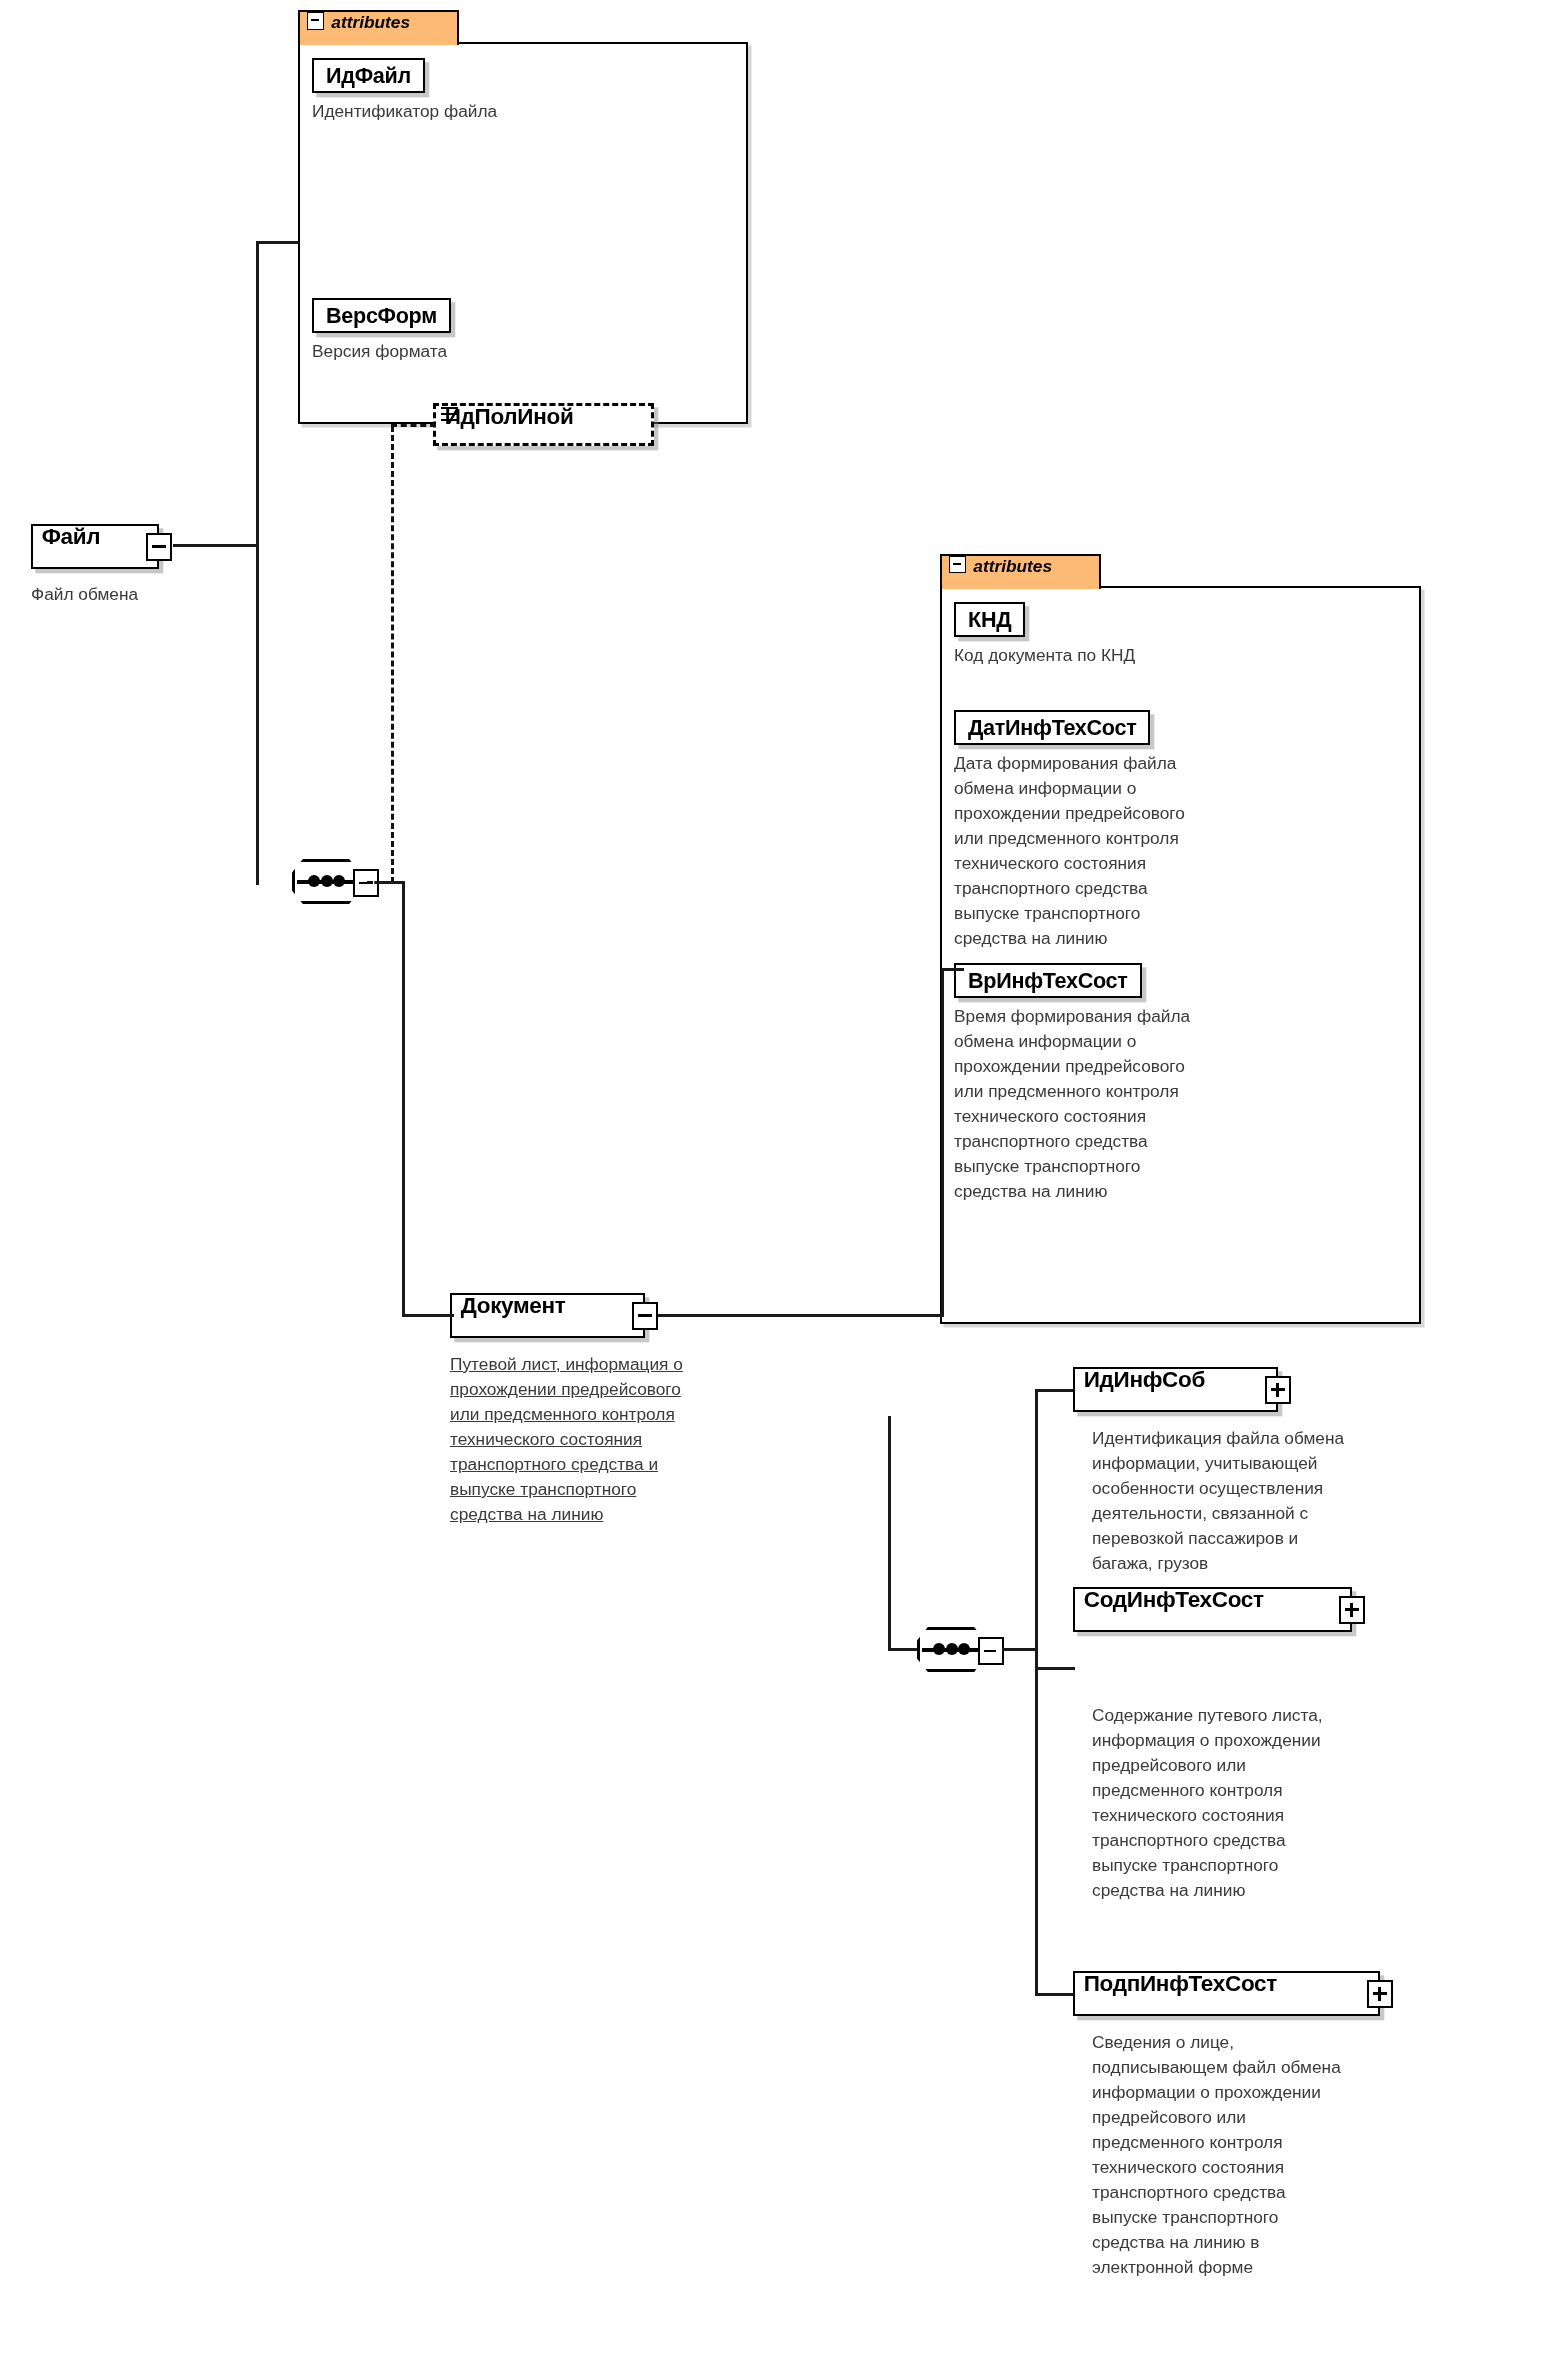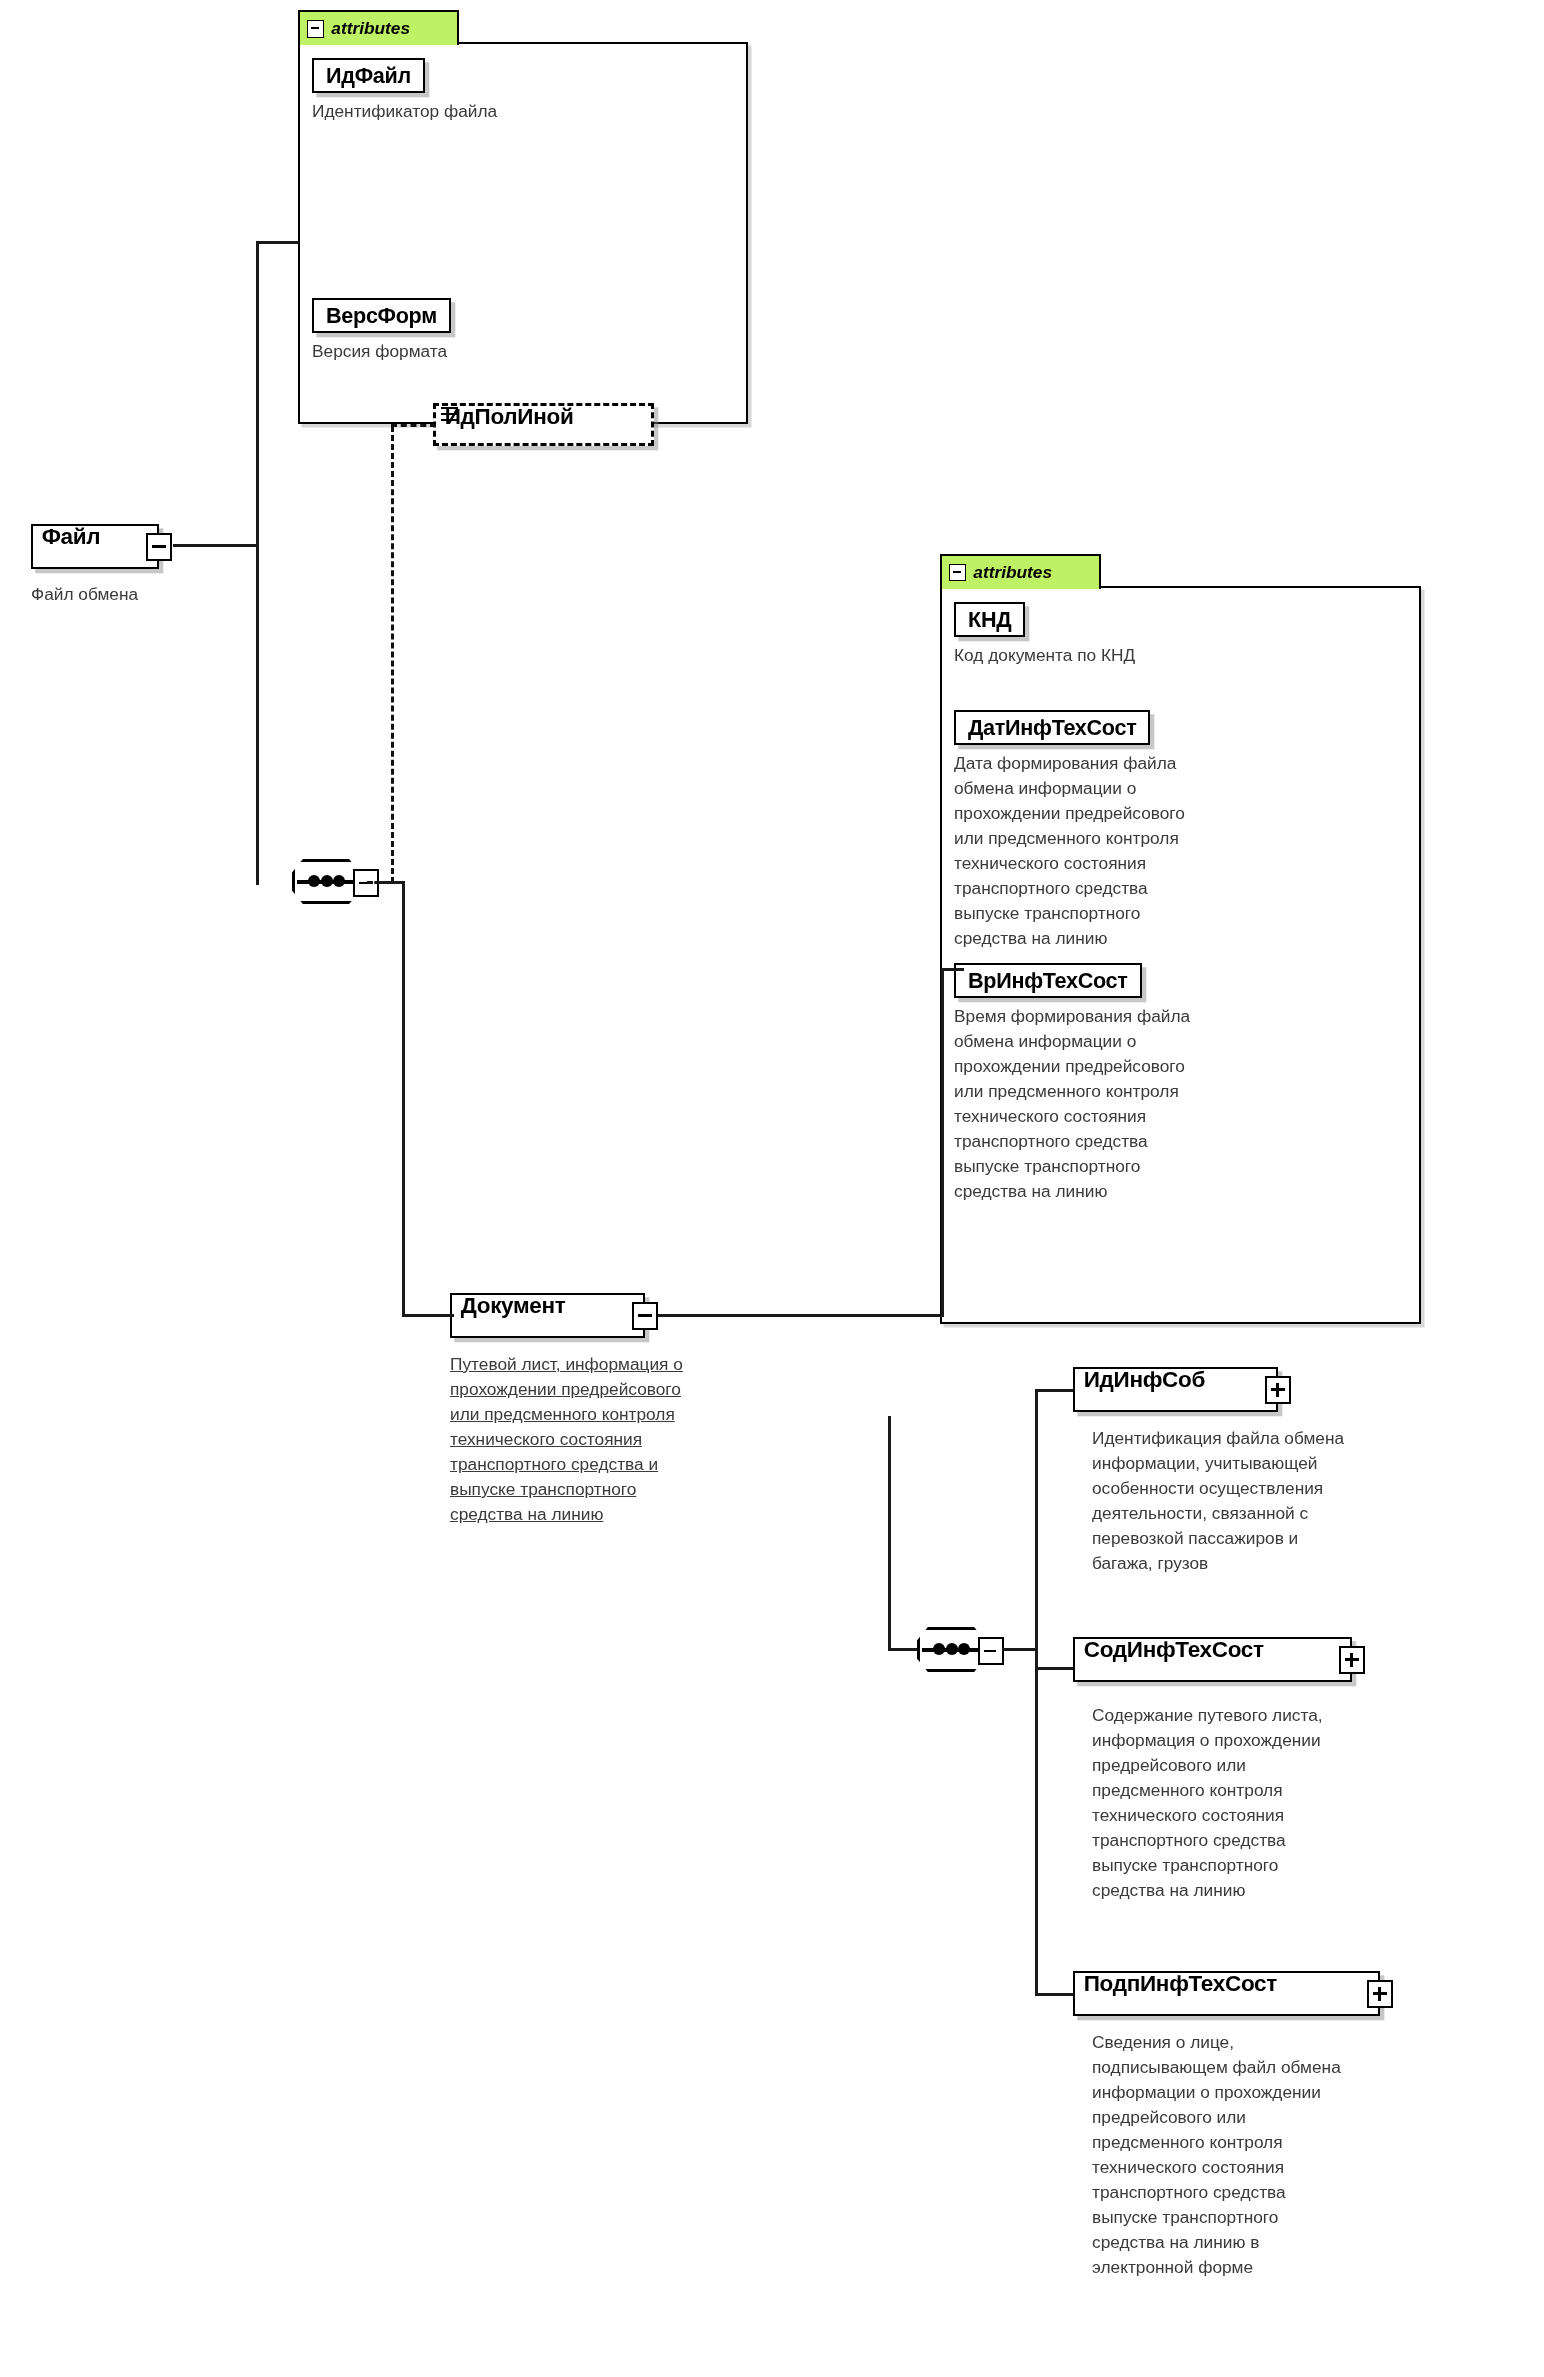--- a/index.html
+++ b/index.html
@@ -106,23 +106,23 @@
     box-sizing: border-box;
   }
   .attr-panel .tab {
     position: absolute;
     left: 0;
     top: 0;
     height: 35px;
     box-sizing: border-box;
     border: 2.6px solid #000000;
     border-bottom: none;
-    background: #bef264;
+    background: #fdba74;
     display: flex;
-    align-items: center;
+    align-items: flex-start;
     padding: 0 10.4px 0 7px;
     z-index: 3;
   }
   .attr-panel .tab .sq {
     width: 17.3px;
     height: 17.3px;
     box-sizing: border-box;
     border: 1.7px solid #000000;
     position: relative;
     margin-right: 7px;
@@ -399,21 +399,21 @@
     </span>
   </div>
   <div class="caption" style="left:1092px; top:1426px; width:398px;">Идентификация файла обмена
 информации, учитывающей
 особенности осуществления
 деятельности, связанной с
 перевозкой пассажиров и
 багажа, грузов</div>
 
   <div class="line-h" style="left:1035px; top:1667px; width:40px;"></div>
-  <div class="node" style="left:1073px; top:1637px; width:279px; height:45px;">
+  <div class="node" style="left:1073px; top:1587px; width:279px; height:45px;">
     <span class="nm">СодИнфТехСост</span>
     <span class="toggle">
       <span class="bar-h"></span>
         <span class="bar-v"></span>
     </span>
   </div>
   <div class="caption" style="left:1092px; top:1703px; width:398px;">Содержание путевого листа,
 информация о прохождении
 предрейсового или
 предсменного контроля

